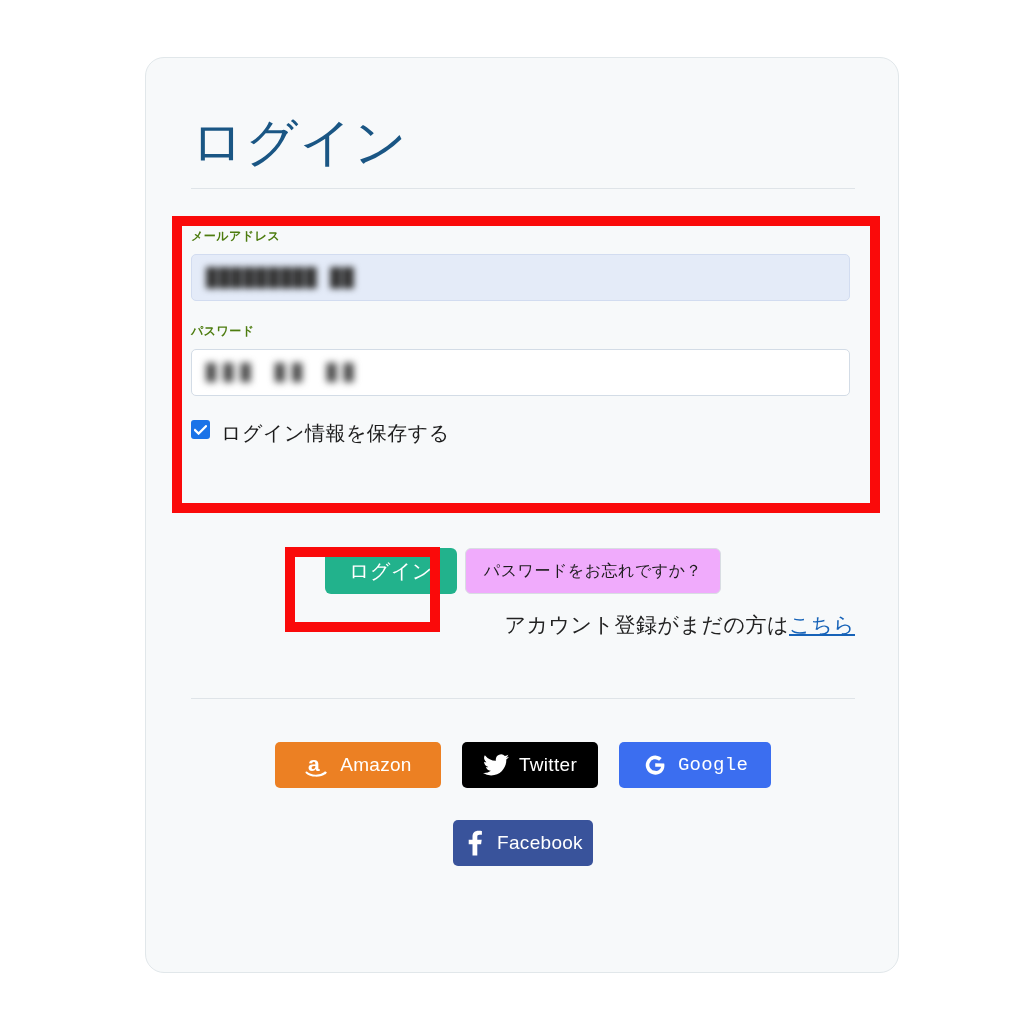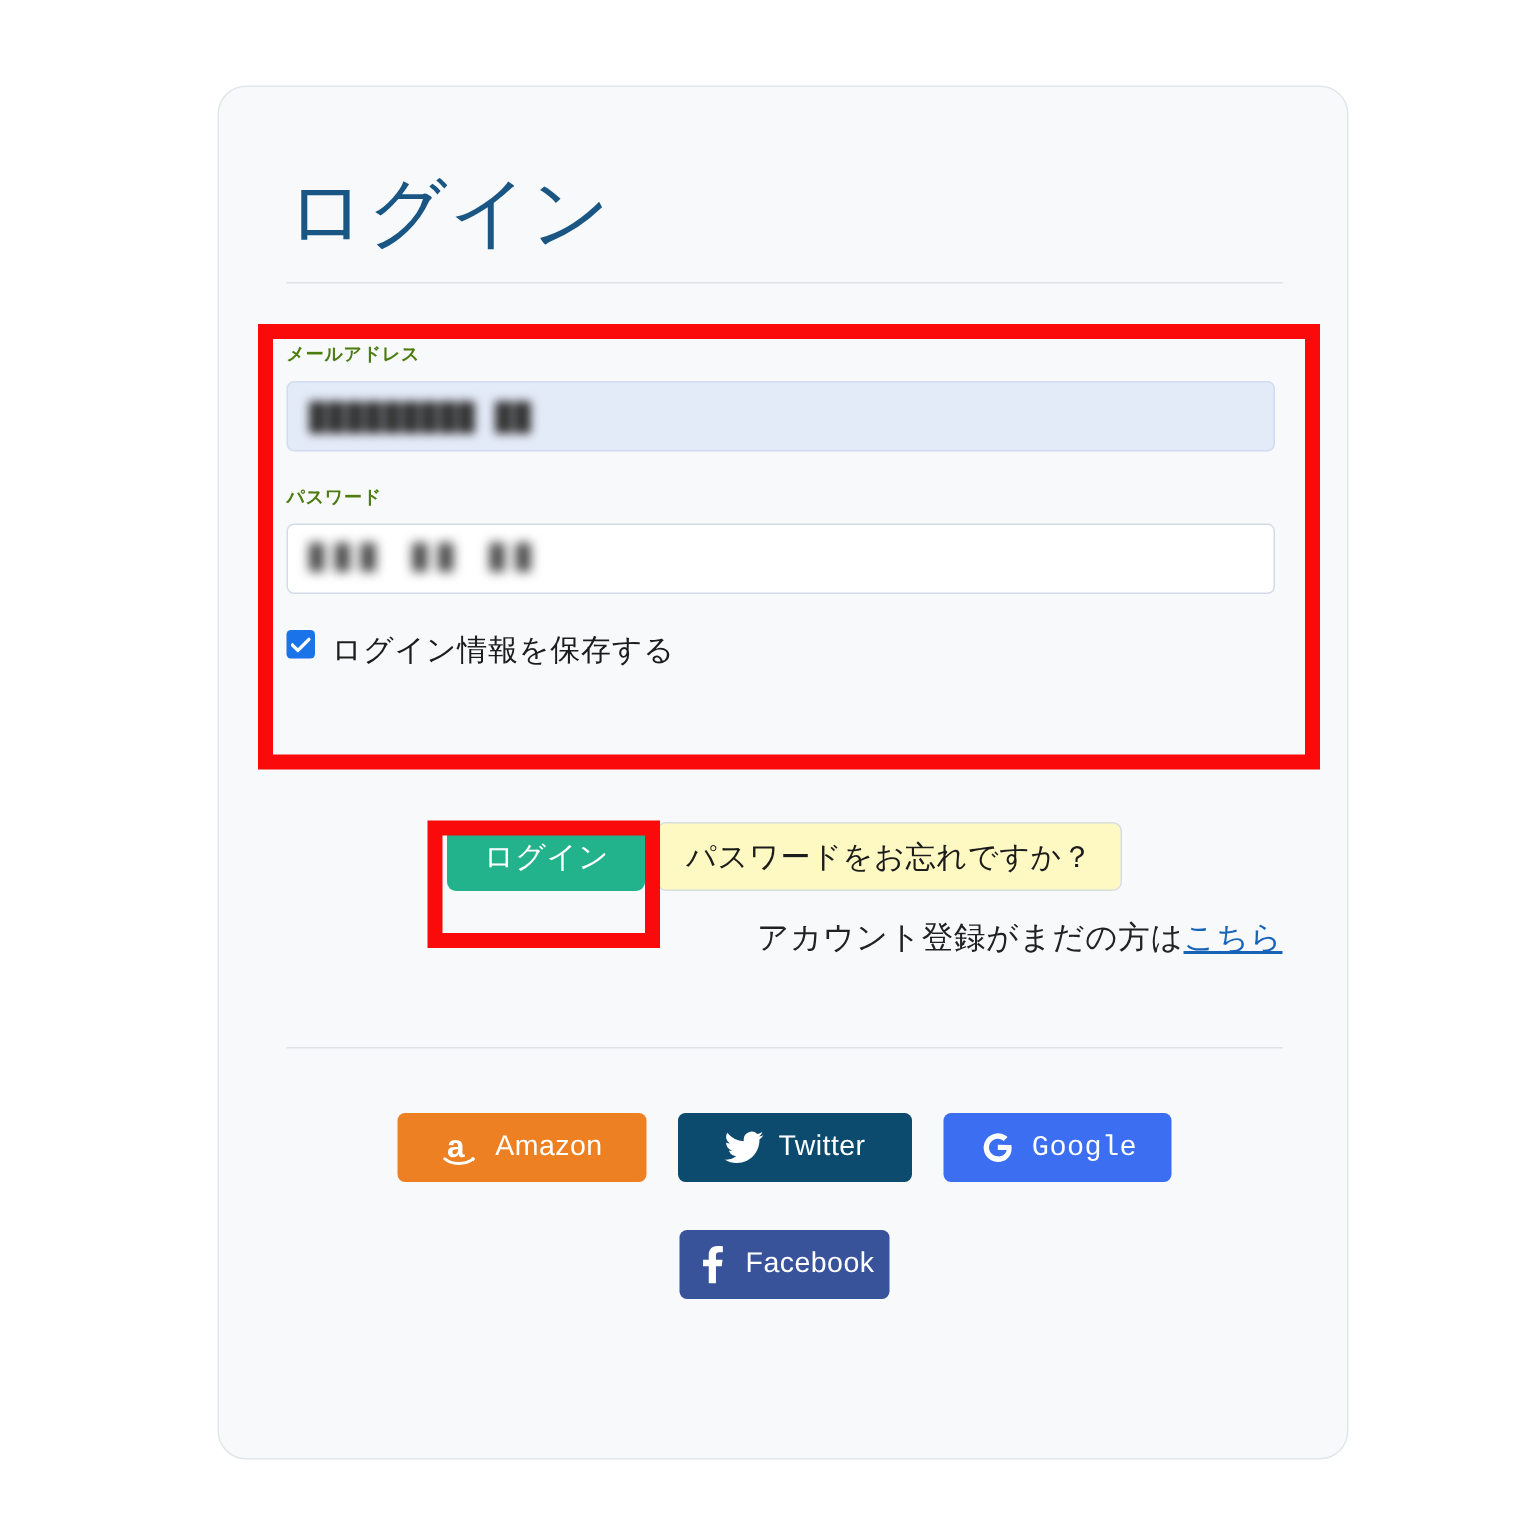--- a/index.html
+++ b/index.html
@@ -167,25 +167,25 @@
     display: flex;
     align-items: center;
     justify-content: center;
   }
 
   .btn-forgot {
     box-sizing: border-box;
     height: 46px;
     padding: 0 18px;
     margin-left: 8px;
-    background: #fef9c3;
+    background: #f0abfc;
     border: 1px solid #d8dde2;
     border-radius: 6px;
     color: #1c1c1c;
-    font-size: 20px;
+    font-size: 16px;
     font-family: Liberation Mono, monospace;
     letter-spacing: 0.5px;
     cursor: pointer;
     display: flex;
     align-items: center;
     justify-content: center;
   }
 
   
   .register-line {
@@ -235,21 +235,21 @@
   }
   .social-btn .s-icon {
     display: flex;
     align-items: center;
     justify-content: center;
     flex: none;
   }
   .social-btn .s-label { white-space: nowrap; }
 
   .btn-amazon   { background: #ec8023; width: 166px; }
-  .btn-twitter  { background: #0c4a6e; width: 156px; }
+  .btn-twitter  { background: #000000; width: 136px; }
   .btn-google   { background: #3b6ef0; width: 152px; font-family: Liberation Mono, monospace; }
   .btn-facebook { background: #39539b; width: 140px; }
 
   
   .annot {
     position: absolute;
     border: 10px solid #fa0a0a;
     box-sizing: border-box;
     pointer-events: none;
   }

